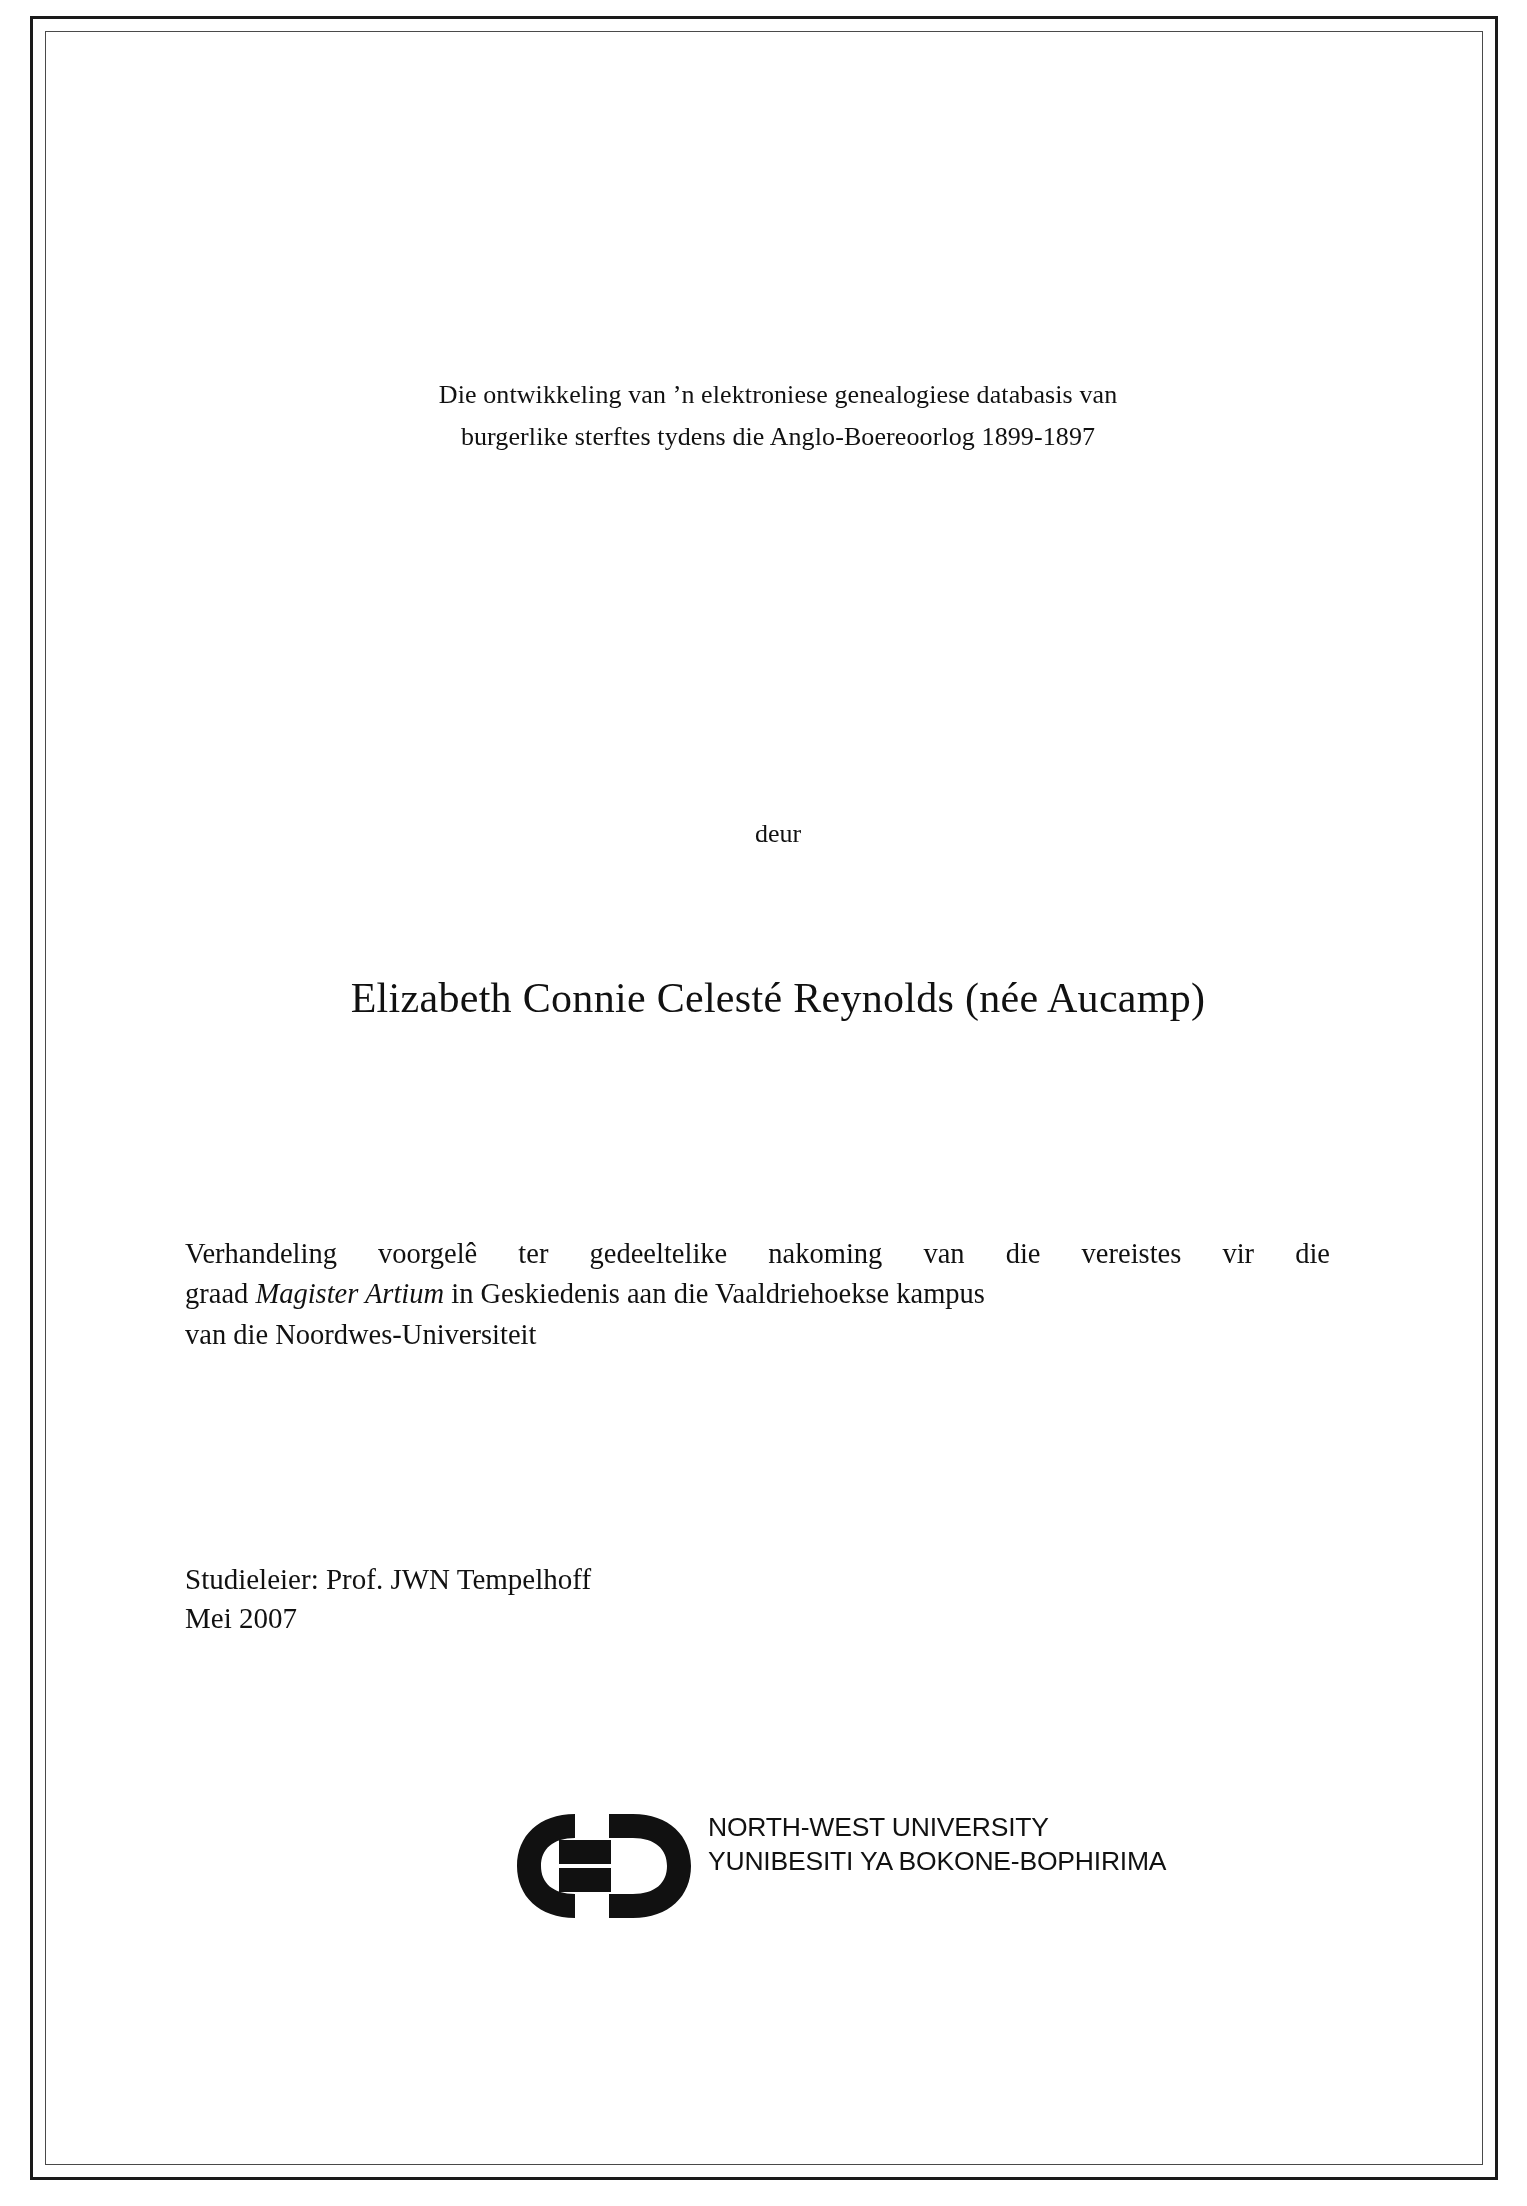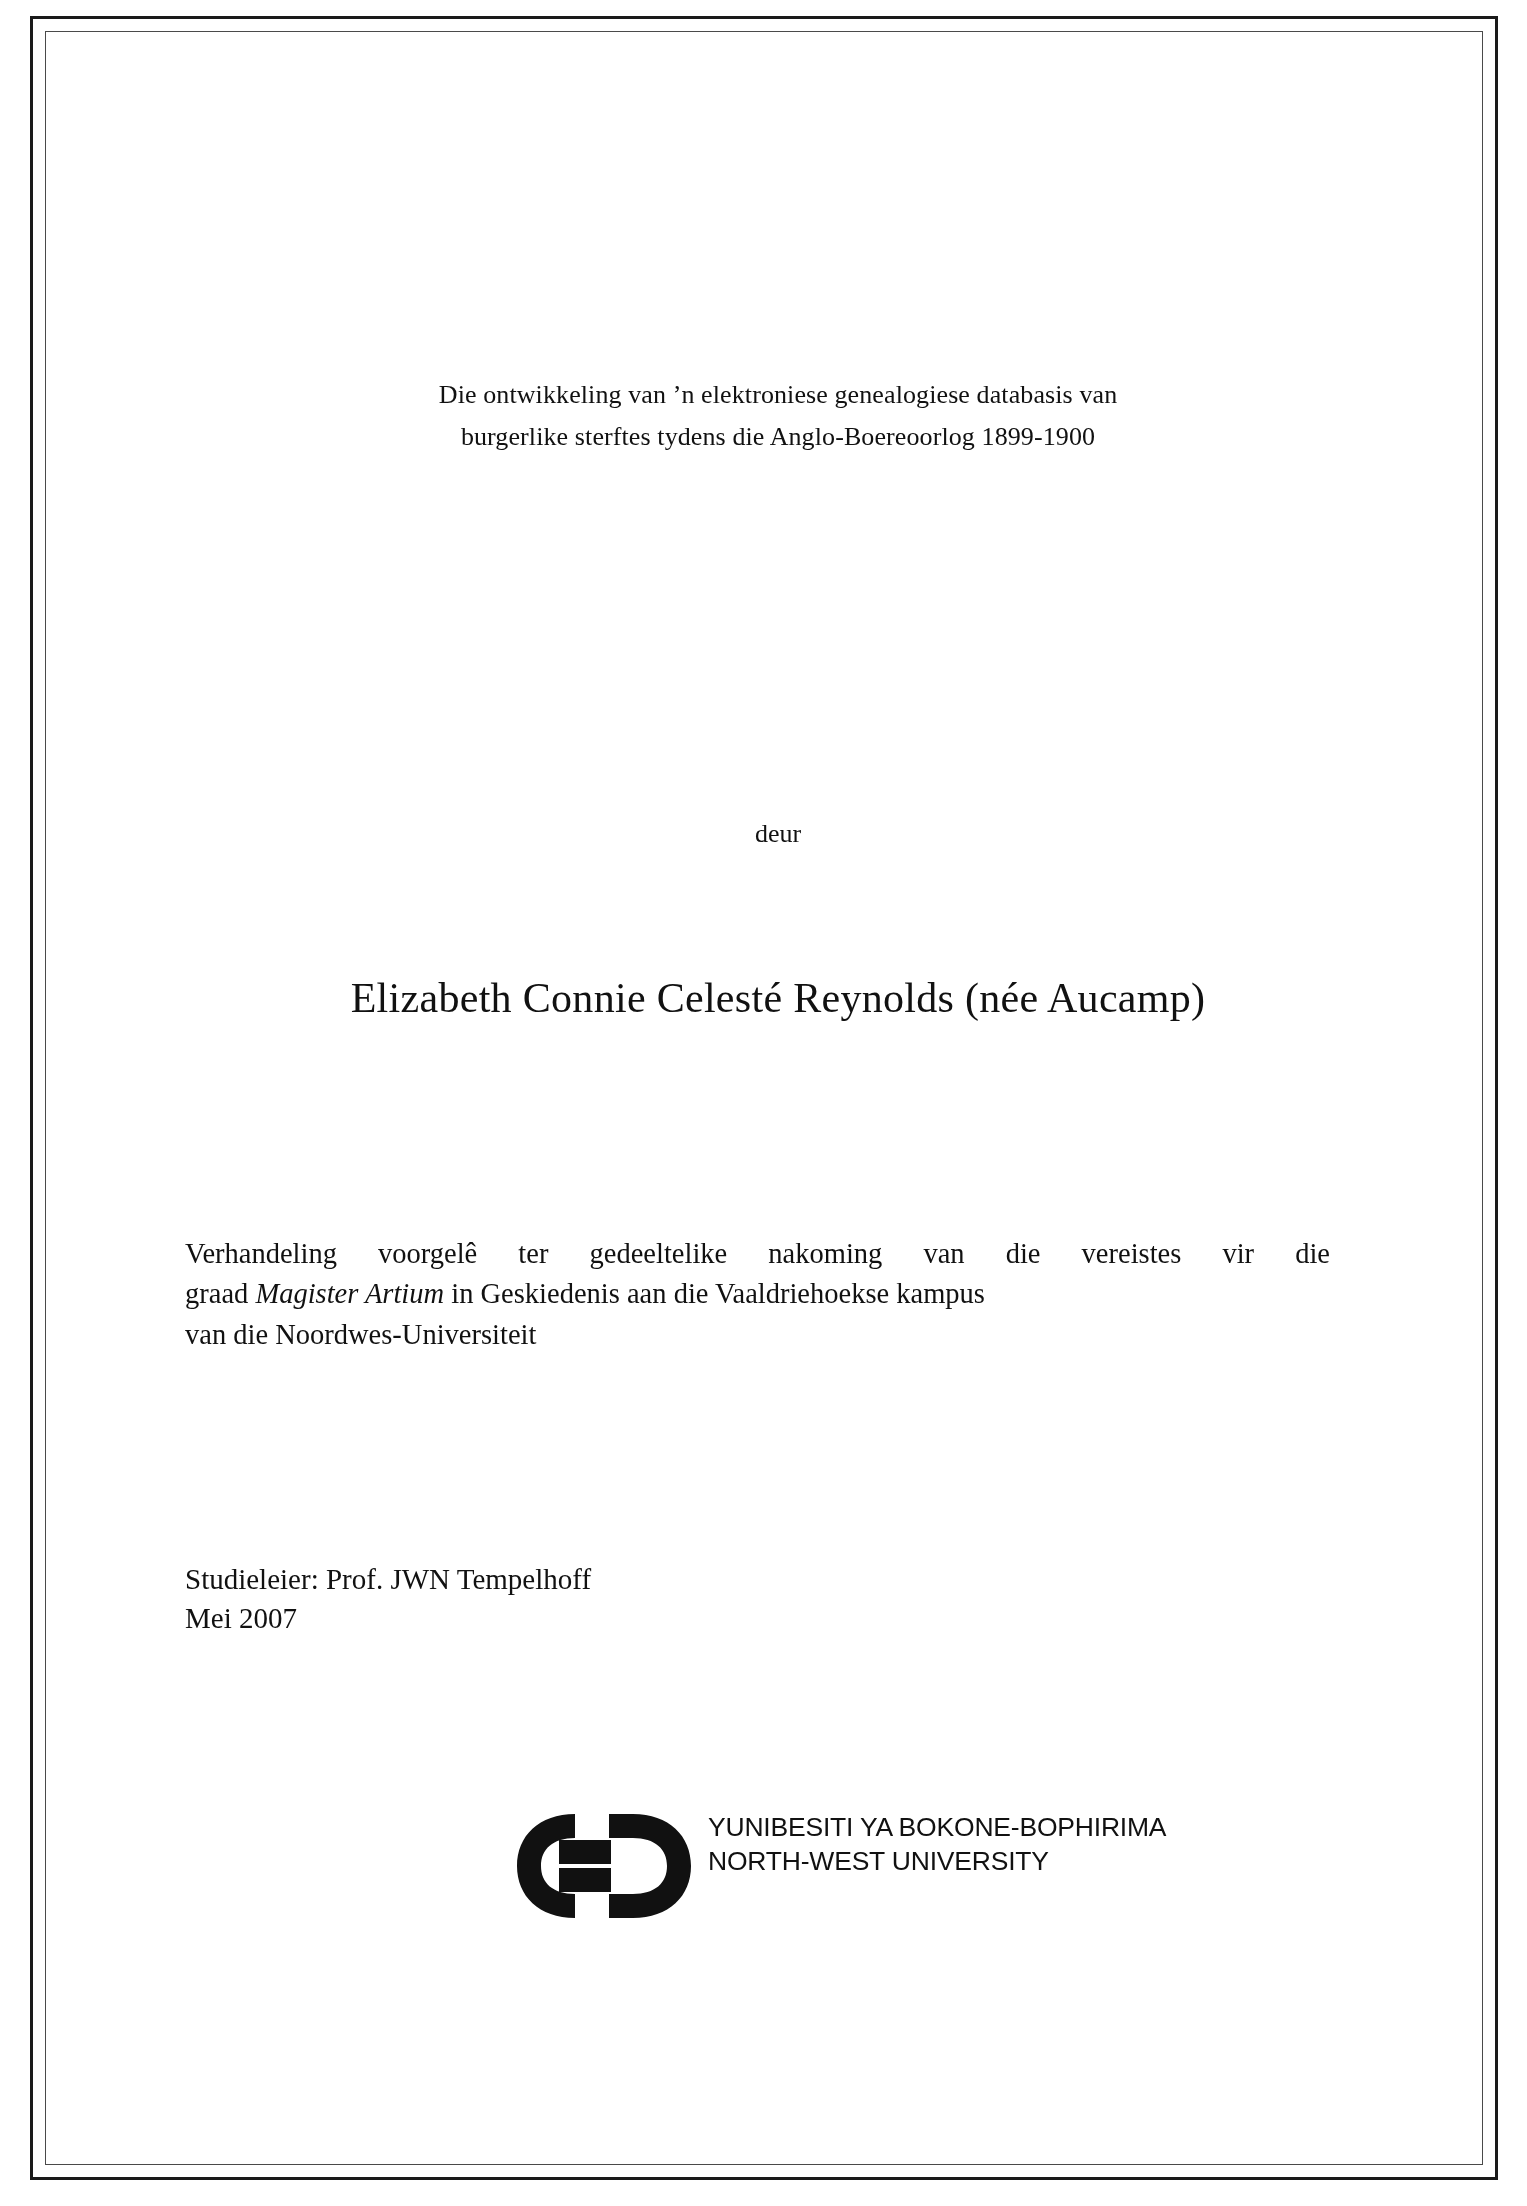--- a/index.html
+++ b/index.html
@@ -140,21 +140,21 @@
 </head>
 <body>
 
 <div class="page-frame">
   <div class="page-frame-inner"></div>
 
   <div class="content">
 
     <div class="title-block">
       <div class="title-line">Die ontwikkeling van ’n elektroniese genealogiese databasis van</div>
-      <div class="title-line">burgerlike sterftes tydens die Anglo-Boereoorlog 1899-1900</div>
+      <div class="title-line">burgerlike sterftes tydens die Anglo-Boereoorlog 1899-1897</div>
     </div>
 
     <div class="byline-label">deur</div>
 
     <div class="author">Elizabeth Connie Celesté Reynolds (née Aucamp)</div>
 
     <div class="declaration">
       <div class="just">Verhandeling voorgelê ter gedeeltelike nakoming van die vereistes vir die</div>
       <div class="l2"><span>graad </span><em>Magister Artium</em><span> in Geskiedenis aan die Vaaldriehoekse kampus</span></div>
       <div class="l3">van die Noordwes-Universiteit</div>
@@ -166,19 +166,19 @@
     </div>
 
     <div class="logo-area">
       <svg class="logo-mark" viewBox="0 0 190 112" aria-hidden="true">
         <path d="M62 4 C26 4 4 26 4 56 C4 86 26 108 62 108 L62 84 C40 84 28 73 28 56 C28 39 40 28 62 28 Z" fill="#111111"></path>
         <rect x="46" y="30" width="52" height="24" fill="#111111"></rect>
         <rect x="46" y="58" width="52" height="24" fill="#111111"></rect>
         <path d="M96 4 L120 4 C156 4 178 26 178 56 C178 86 156 108 120 108 L96 108 L96 84 L120 84 C142 84 154 73 154 56 C154 39 142 28 120 28 L96 28 Z" fill="#111111"></path>
       </svg>
       <div class="logo-text">
+        <div>NORTH-WEST UNIVERSITY</div>
         <div>YUNIBESITI YA BOKONE-BOPHIRIMA</div>
-        <div>NORTH-WEST UNIVERSITY</div>
       </div>
     </div>
 
   </div>
 </div>
 
 </body></html>

